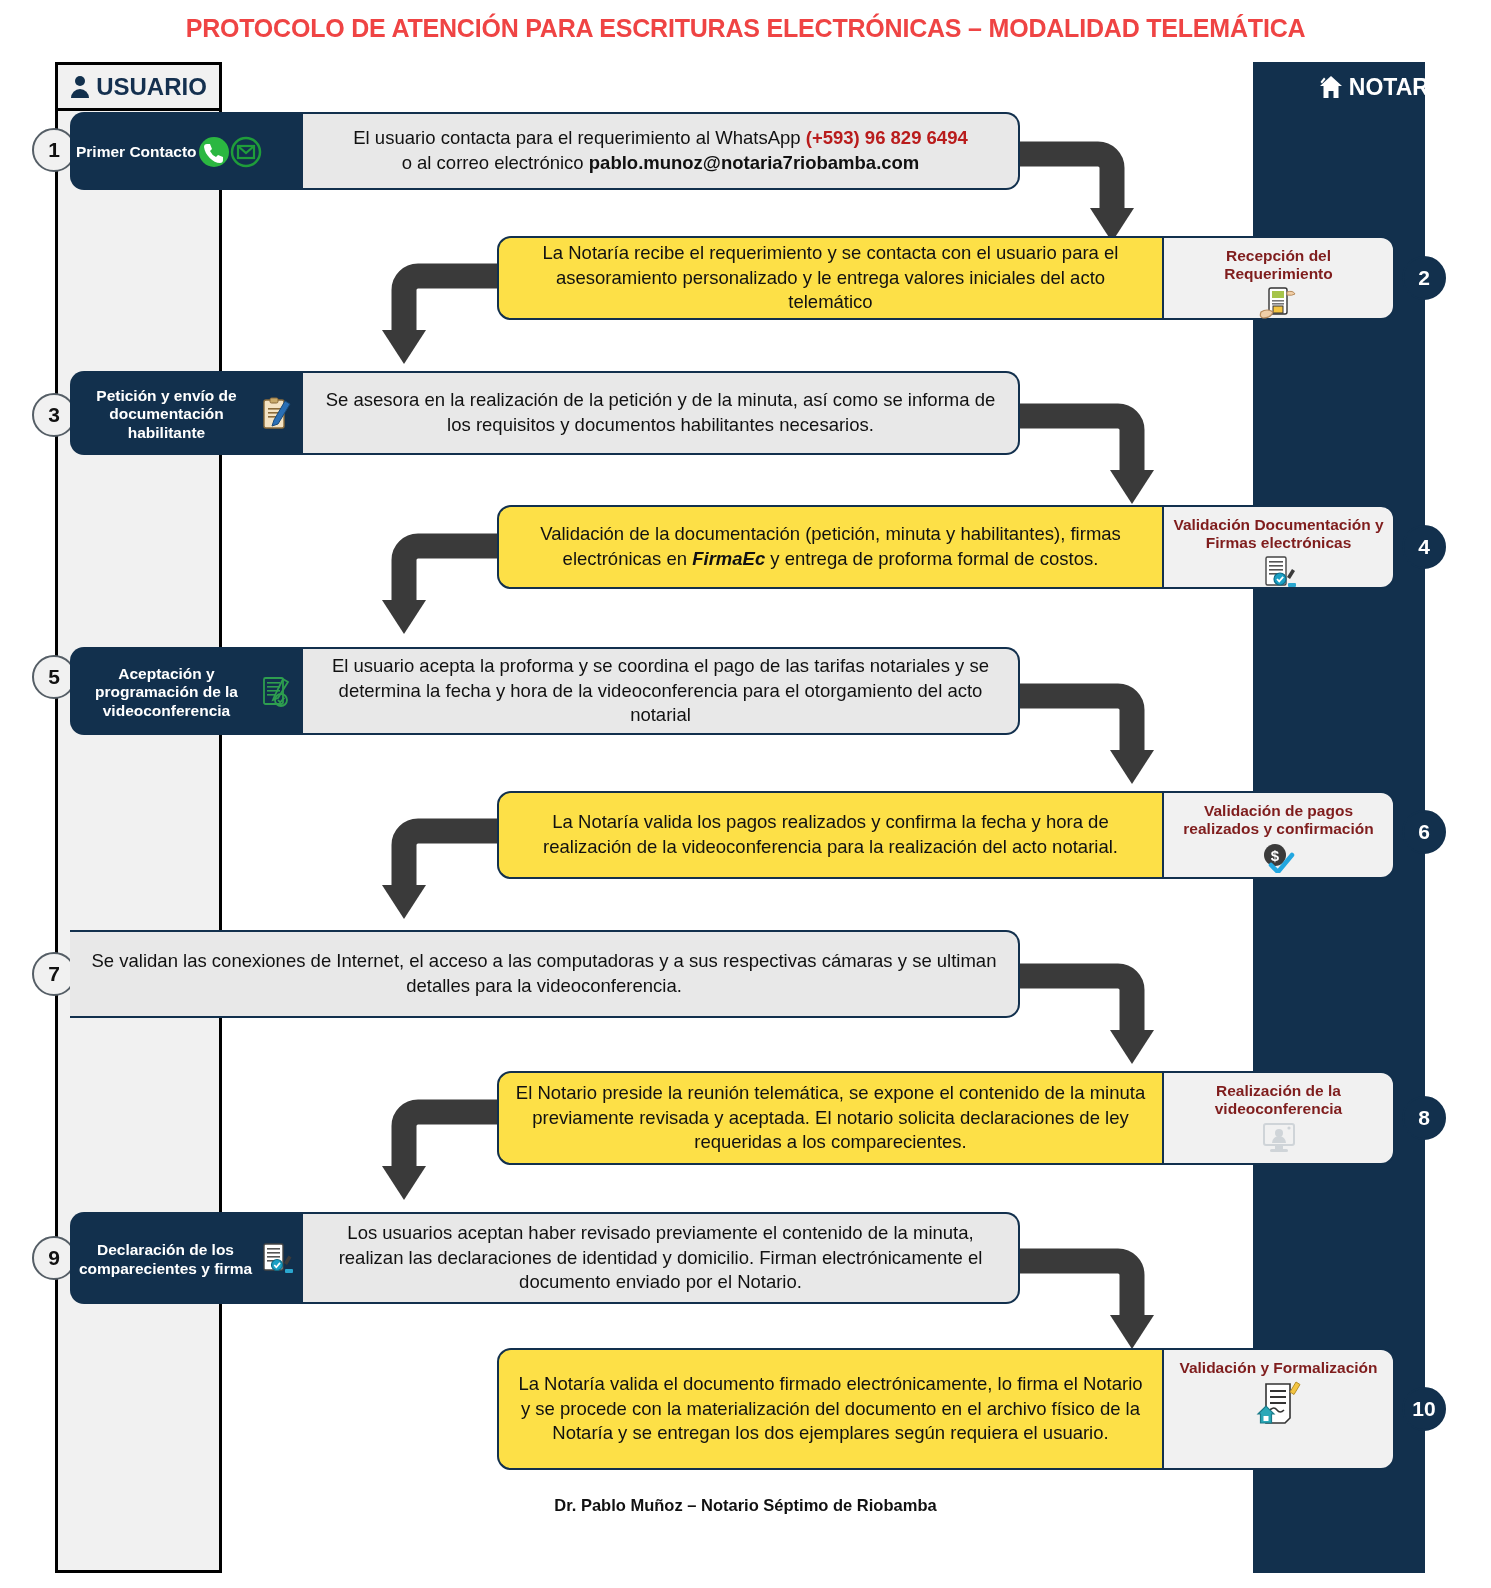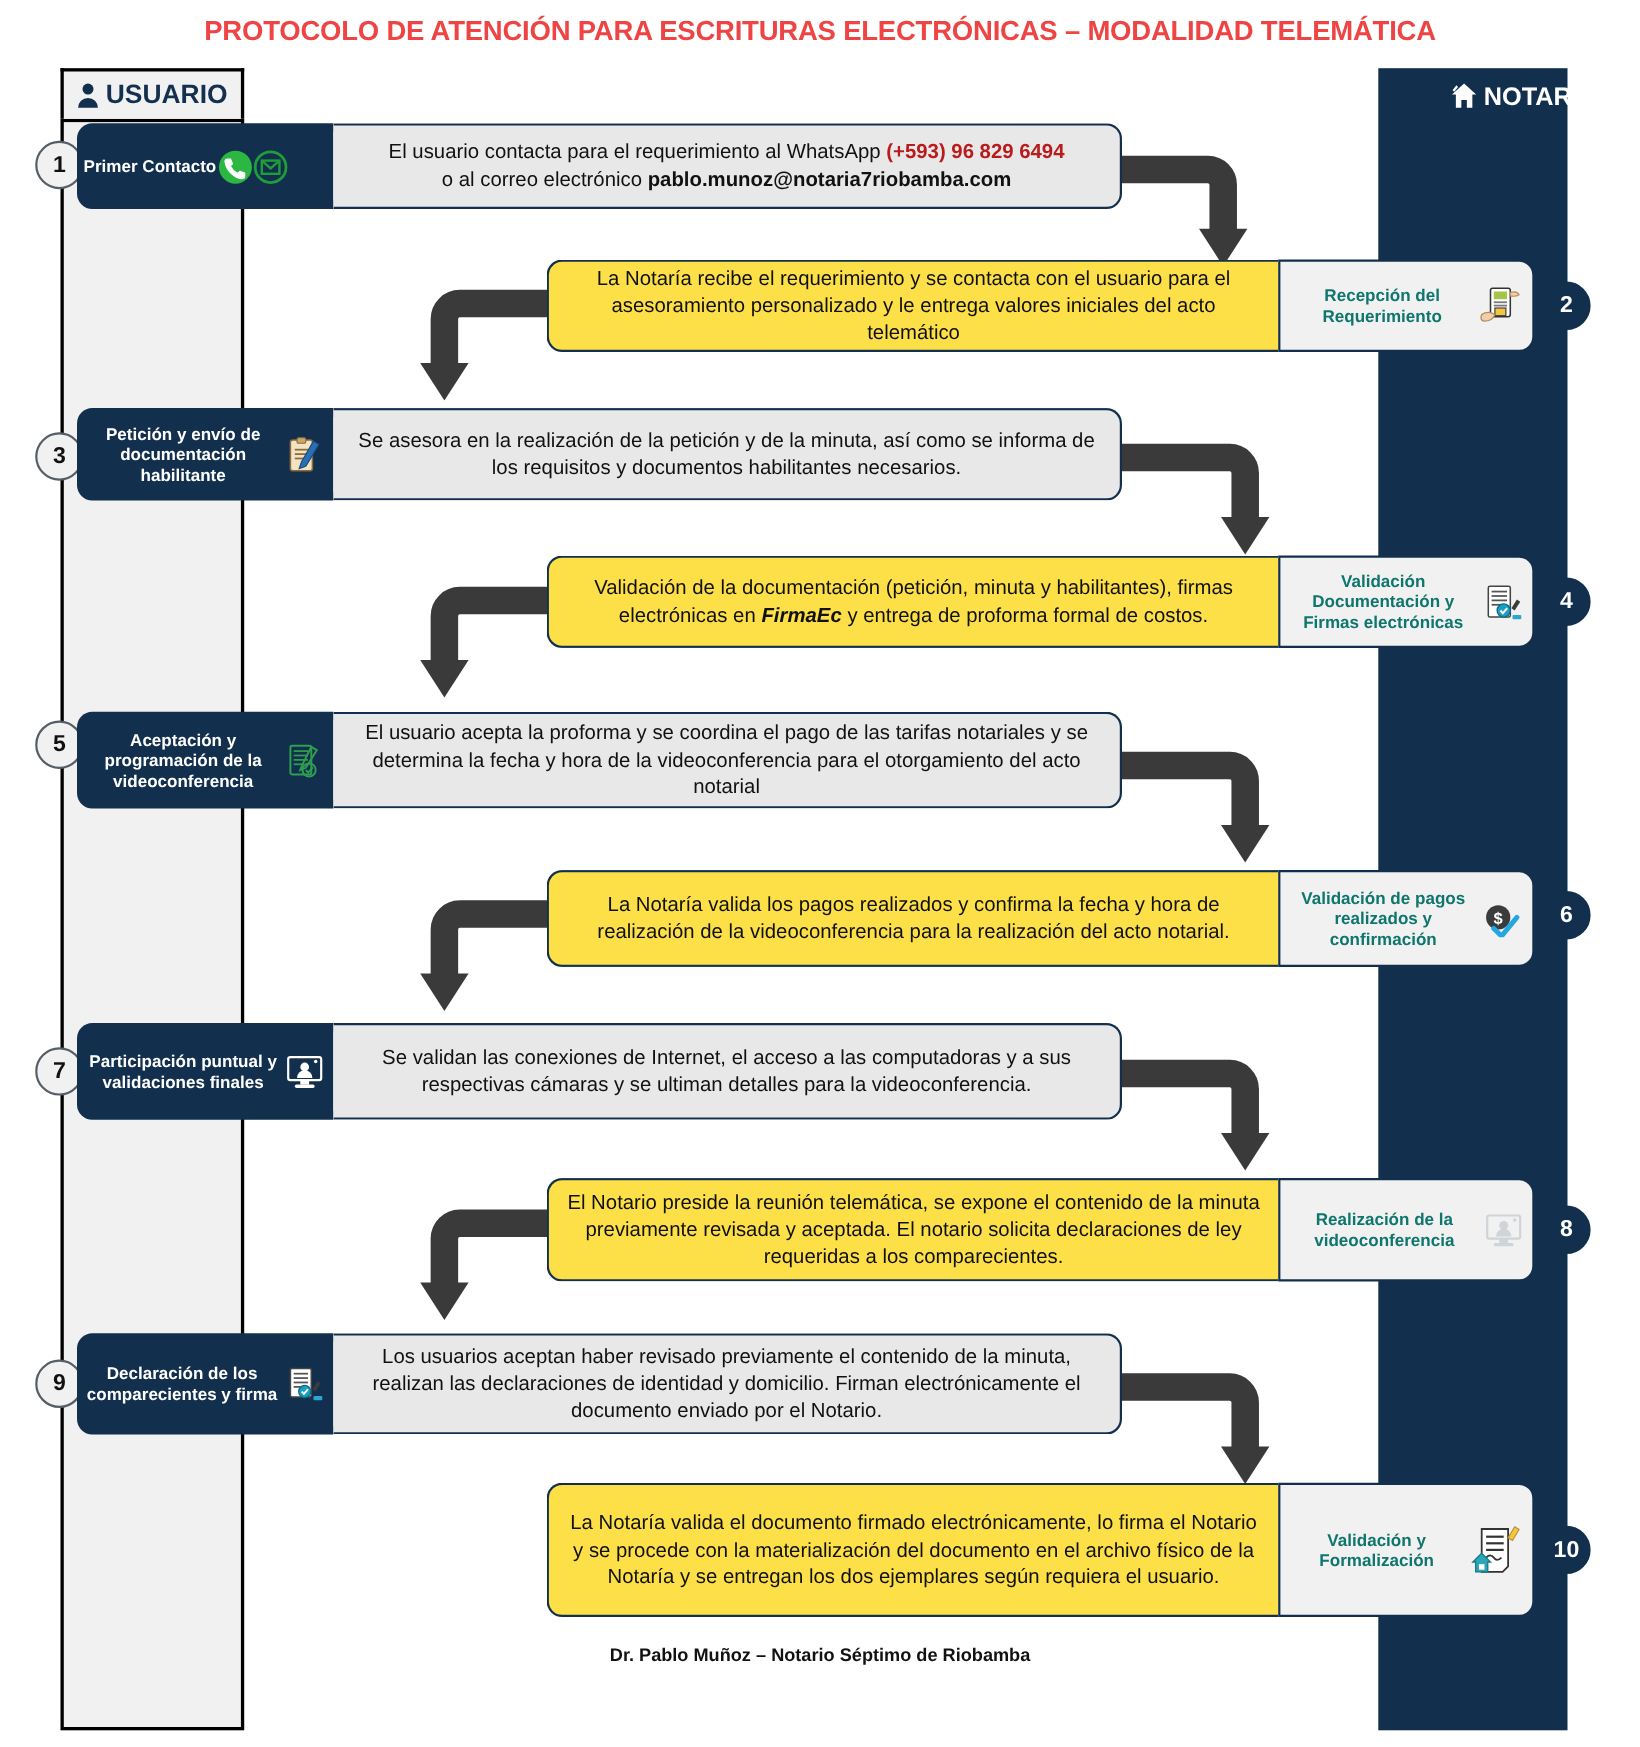--- a/index.html
+++ b/index.html
@@ -58,22 +58,22 @@
   .step-right{position:absolute;display:flex;align-items:stretch;}
   .body-white{
     background:#fde047;border:2.5px solid #12304d;border-right:none;
     border-radius:14px 0 0 14px;box-sizing:border-box;
     display:flex;align-items:center;justify-content:center;padding:8px 16px;
   }
   .body-white .txt{font-size:18.5px;color:#111111;line-height:1.33;text-align:center;}
   .lbl-gray{
     background:#f1f1f1;border:2.5px solid #12304d;border-left:2.5px solid #12304d;
     border-radius:0 14px 14px 0;width:233px;box-sizing:border-box;
-    display:flex;flex-direction:row;align-items:center;justify-content:flex-start;
-    padding:9px 6px 6px 6px;color:#0f766e;
+    display:flex;flex-direction:column;align-items:center;justify-content:flex-start;
+    padding:9px 6px 6px 6px;color:#7f1d1d;
   }
   .lbl-gray .ttl{font-size:15.5px;font-weight:bold;line-height:1.17;text-align:center;}
 
   
   .badge{
     position:absolute;width:44px;height:44px;border-radius:50%;
     display:flex;align-items:center;justify-content:center;
     font-weight:bold;font-size:21px;box-sizing:border-box;
   }
   .badge-left{background:#f1f1f1;border:2.5px solid #555e66;color:#111111;}
@@ -313,33 +313,20 @@
           <text x="17" y="20" font-size="15" font-weight="bold" fill="#ffffff" text-anchor="middle" font-family="Liberation Sans, sans-serif">$</text>
           <path d="M13 24 l7 7 14 -17" stroke="#22a7e0" stroke-width="4.5" fill="none" stroke-linecap="round" stroke-linejoin="round"></path>
         </svg>
       </div>
     </div>
   </div>
   <div class="badge badge-right" style="left:1402px;top:810px;">6</div>
 
   <div class="badge badge-left" style="left:32px;top:952px;">7</div>
   <div class="step-left" style="left:70px;top:930px;width:950px;height:88px;">
-    <div class="lbl-navy">
-      <div class="ttl">Participación puntual y validaciones finales</div>
-      <div class="ic">
-        <svg width="40" height="34" viewBox="0 0 40 34">
-          <rect x="5" y="3" width="30" height="21" rx="2" fill="none" stroke="#ffffff" stroke-width="2"></rect>
-          <circle cx="20" cy="12" r="4" fill="#ffffff"></circle>
-          <path d="M13 22 a7 7 0 0 1 14 0 z" fill="#ffffff"></path>
-          <circle cx="30" cy="7" r="1.6" fill="#ffffff"></circle>
-          <rect x="16" y="24" width="8" height="4" fill="#ffffff"></rect>
-          <rect x="11" y="28" width="18" height="3" rx="1.5" fill="#ffffff"></rect>
-        </svg>
-      </div>
-    </div>
     <div class="body-gray" style="flex:1;">
       <div class="txt">Se validan las conexiones de Internet, el acceso a las computadoras y a sus respectivas cámaras y se ultiman detalles para la videoconferencia.</div>
     </div>
   </div>
 
   <div class="step-right" style="left:497px;top:1071px;width:898px;height:94px;">
     <div class="body-white" style="flex:1;">
       <div class="txt">El Notario preside la reunión telemática, se expone el contenido de la minuta previamente revisada y aceptada. El notario solicita declaraciones de ley requeridas a los comparecientes.</div>
     </div>
     <div class="lbl-gray">

